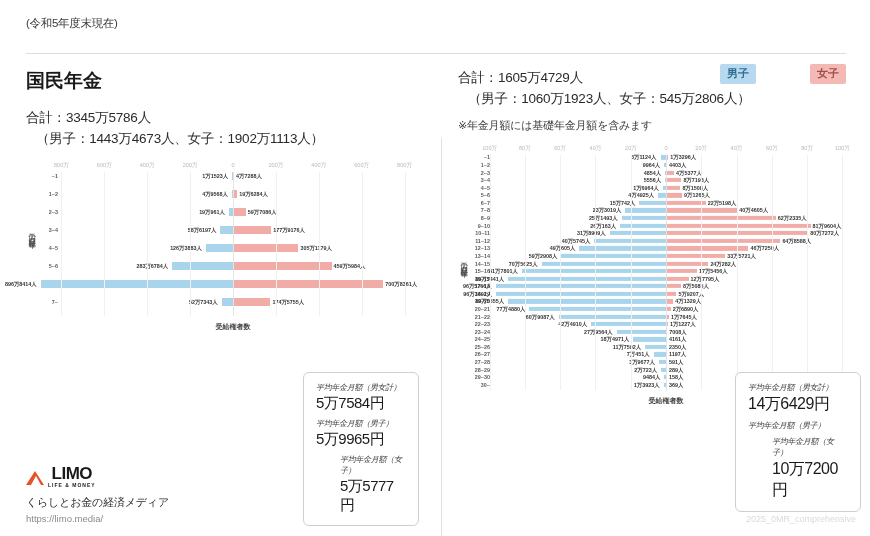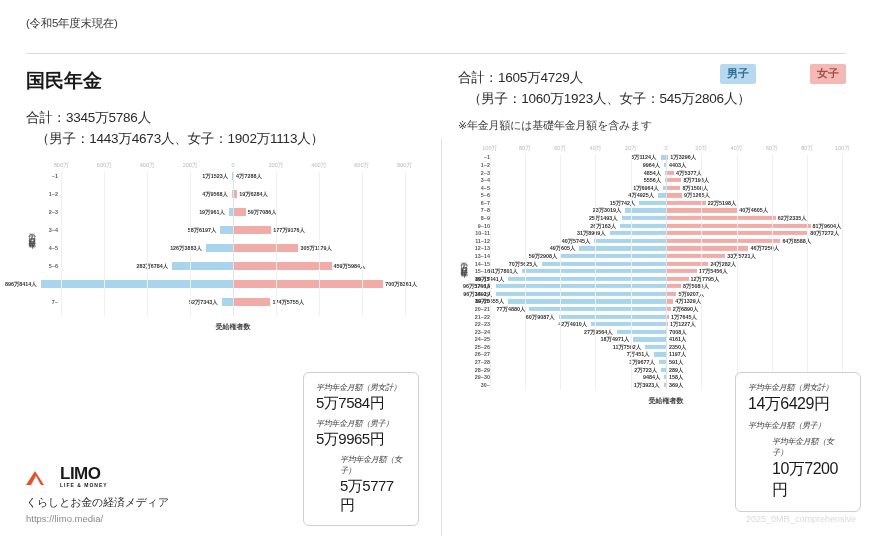--- a/index.html
+++ b/index.html
@@ -78,21 +78,21 @@
   .avg-item{margin-bottom:5px;}
   .avg-item:last-child{margin-bottom:0;margin-left:24px;}
   .avg-label{font-size:8px;color:#3a3a3a;letter-spacing:-0.3px;font-style:italic;}
   .avg-value{font-size:15px;color:#1a1a1a;letter-spacing:-0.5px;margin-top:1px;}
   .avgbox-left{left:303px;top:372px;width:116px;}
   .avgbox-right{left:735px;top:372px;width:126px;}
   .avgbox-right .avg-value{font-size:16px;}
 
   
   .footer{position:absolute;left:26px;bottom:12px;}
-  .logo-row{display:flex;align-items:center;gap:16px;}
+  .logo-row{display:flex;align-items:center;gap:4px;text-align:center;}
   .logo-mark{width:18px;height:16px;position:relative;}
   .logo-mark:before{
     content:"";position:absolute;left:0;bottom:0;
     border-left:9px solid transparent;border-right:9px solid transparent;
     border-bottom:14px solid #e8502a;
   }
   .logo-mark:after{
     content:"";position:absolute;left:5px;bottom:0;
     border-left:5px solid transparent;border-right:5px solid transparent;
     border-bottom:9px solid #ffffff;

